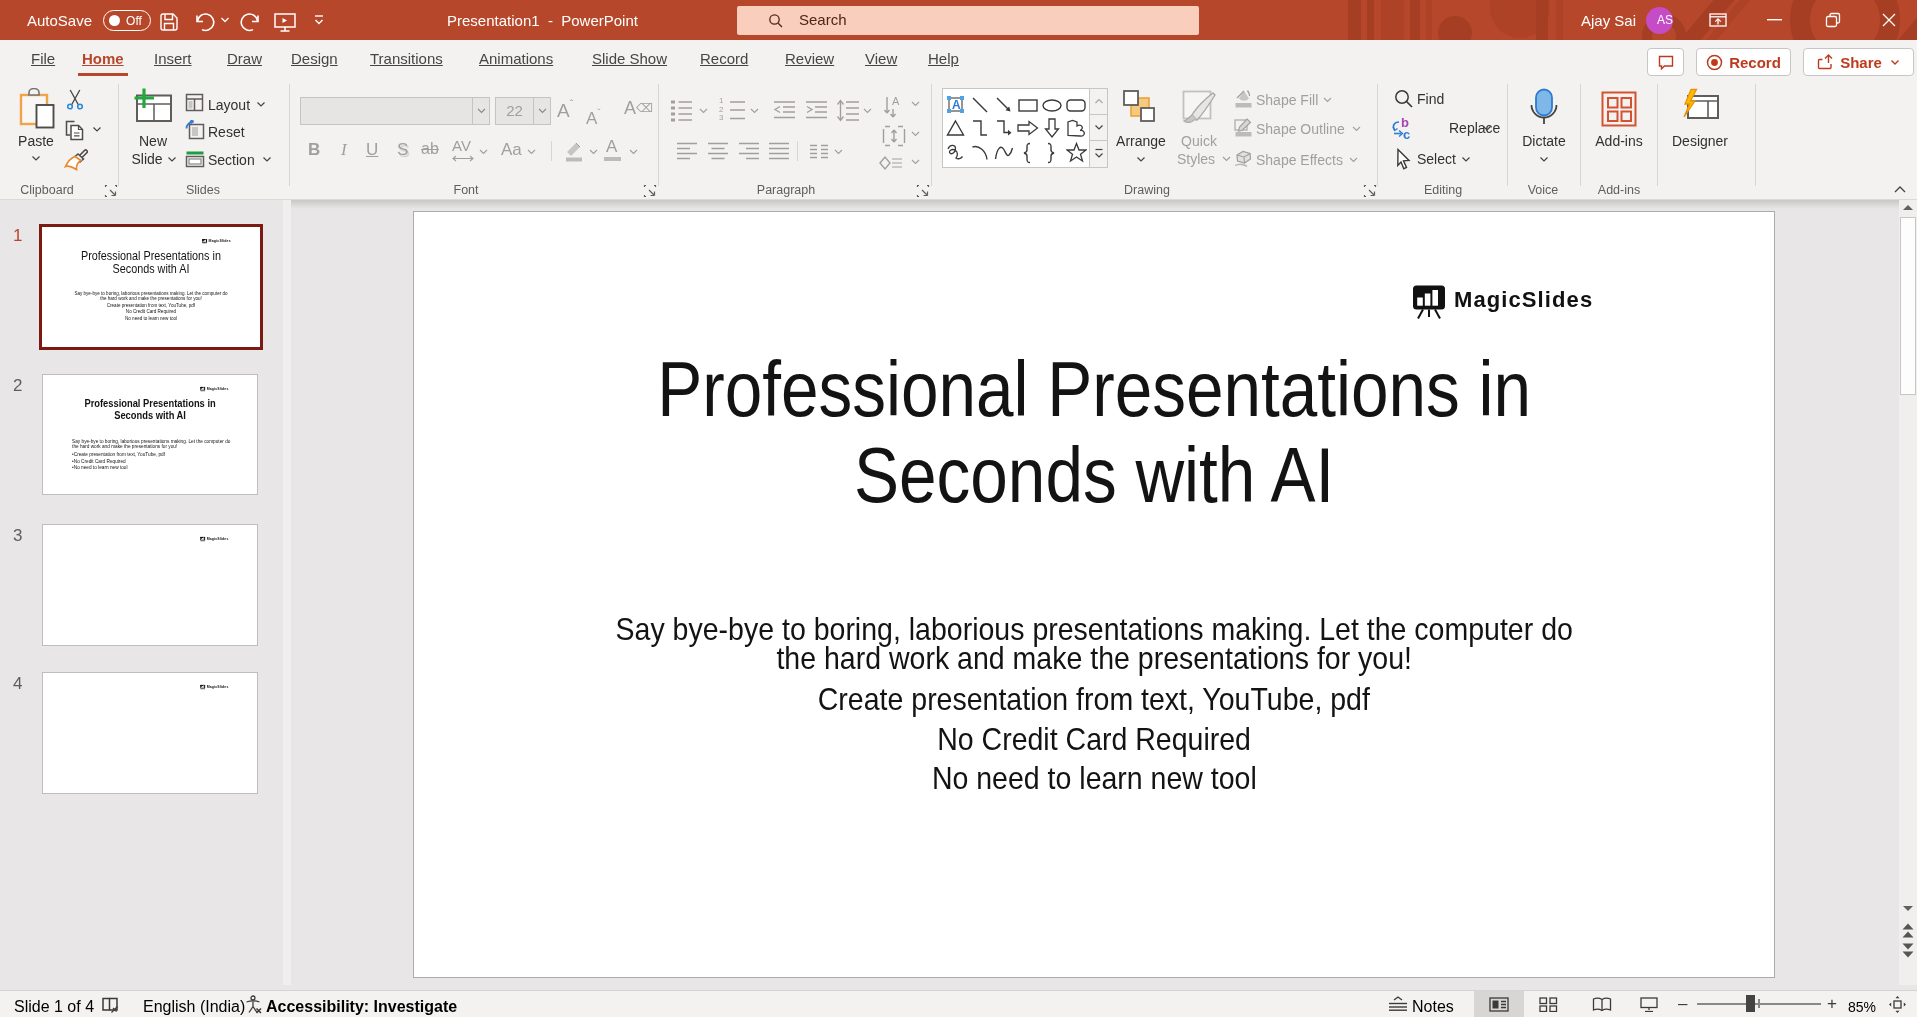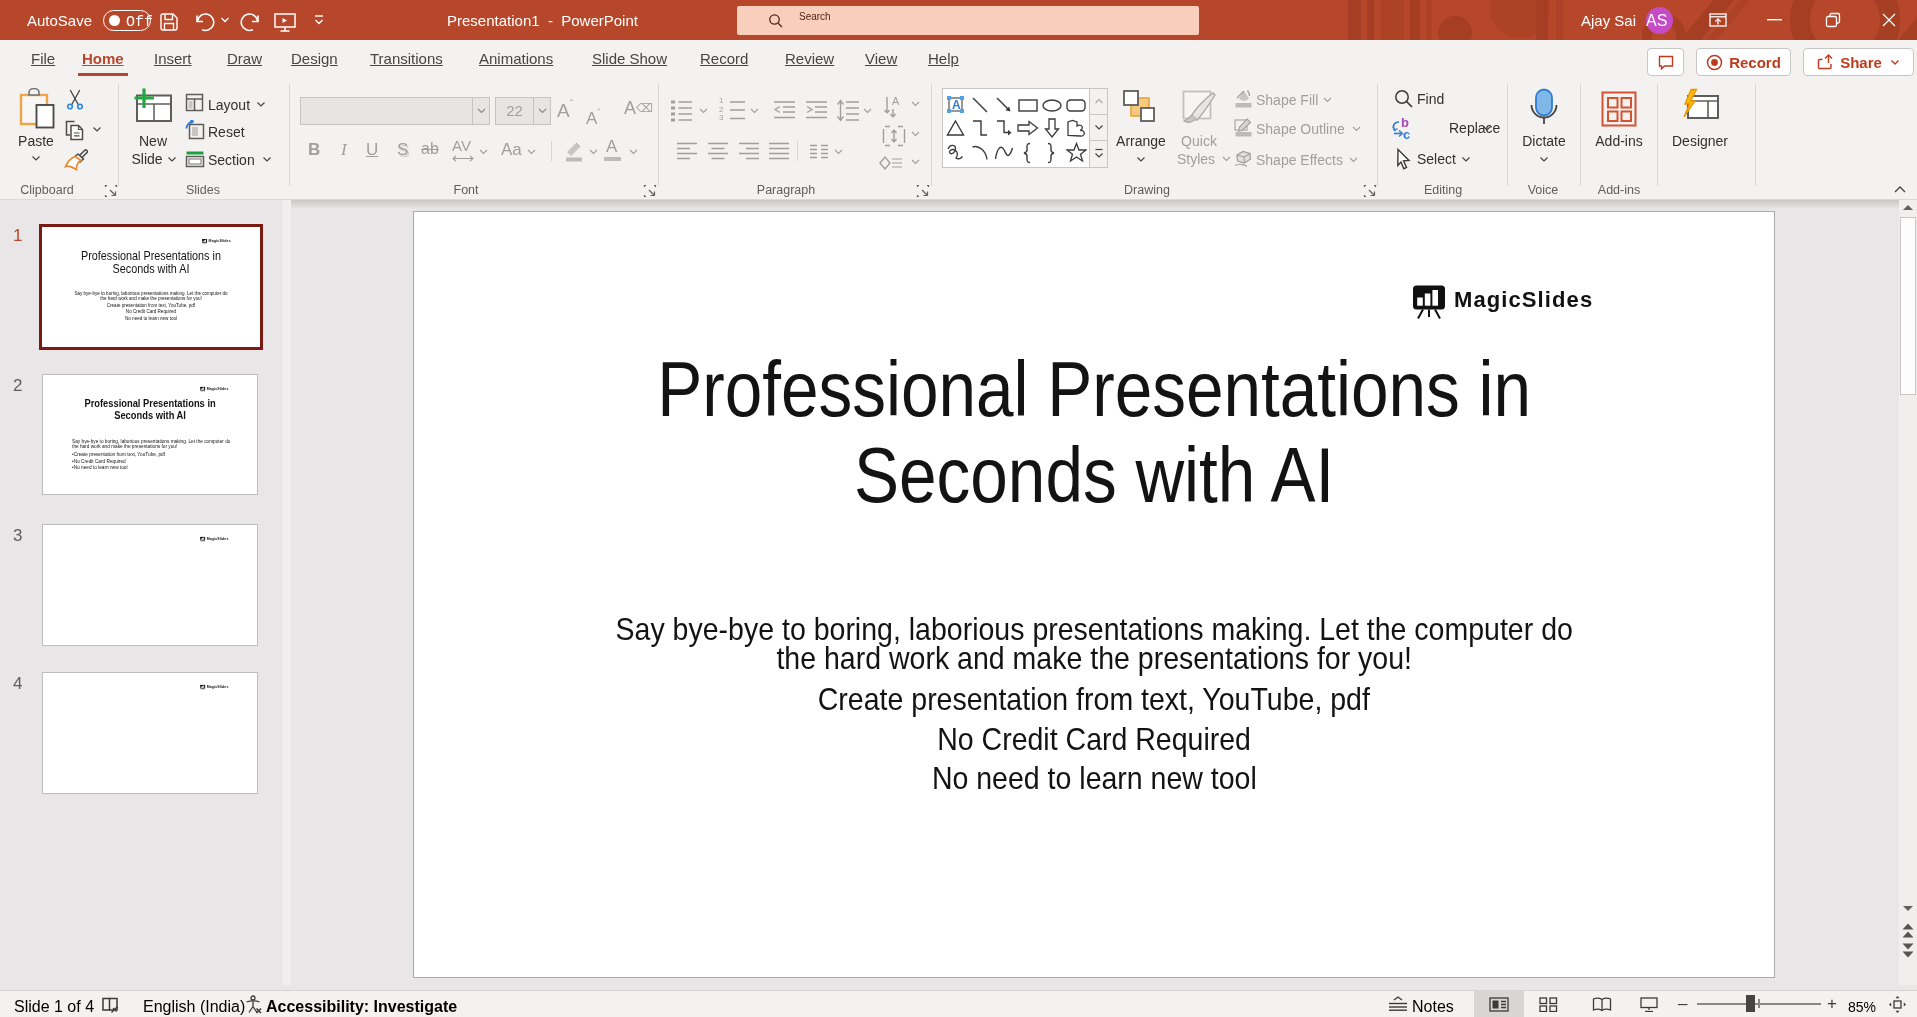--- a/index.html
+++ b/index.html
@@ -4,24 +4,24 @@
 <style>
 * { margin:0; padding:0; box-sizing:border-box; }
 html,body { width:1917px; height:1017px; overflow:hidden; font-family:"Liberation Sans", sans-serif; }
 #app { position:relative; width:1917px; height:1017px; background:#E8E6E6; overflow:hidden; }
 
 
 #titlebar { position:absolute; left:0; top:0; width:1917px; height:40px; background:#B7472A; overflow:hidden; }
 .qat { position:absolute; top:0; height:40px; display:flex; align-items:center; color:#fff; }
 .toggle { display:inline-block; margin-left:11px; width:48px; height:21px; border:1px solid #fff; border-radius:11px; position:relative; }
 .toggle .knob { position:absolute; left:5px; top:4px; width:11px; height:11px; background:#fff; border-radius:50%; }
-.toggle .lbl { position:absolute; left:22px; top:3px; font-size:15px;font-family:Liberation Mono, monospace; }
+.toggle .lbl { position:absolute; left:22px; top:3px; font-size:12px; }
 #searchbox { position:absolute; left:737px; top:6px; width:462px; height:29px; background:#F9CEBC; border-radius:2px; }
-#searchbox .stext { position:absolute; left:62px; top:5px; font-size:10px; color:#532314; }
-.avatar { position:absolute; left:1646px; top:7px; width:27px; height:27px; border-radius:50%; background:#C64BC6; color:#fff; font-size:16px; text-align:left; line-height:27px; }
+#searchbox .stext { position:absolute; left:62px; top:5px; font-size:15px; color:#532314; }
+.avatar { position:absolute; left:1646px; top:7px; width:27px; height:27px; border-radius:50%; background:#C64BC6; color:#fff; font-size:12px; text-align:right; line-height:27px; }
 
 
 #menubar { position:absolute; left:0; top:40px; width:1917px; height:36px; background:#F4F2F1; }
 .mtab { position:absolute; top:0; height:36px; display:flex; align-items:center; font-size:15px; color:#484644;text-decoration:underline; }
 .mtab.home { color:#B7472A; font-weight:bold; }
 .mtab.home::after { content:""; position:absolute; left:-4px; right:-4px; bottom:0; height:3px; background:#B7472A; }
 .topbtn { position:absolute; border:1px solid #c8c6c4; border-radius:4px; background:#fff; color:#BE3A1D; font-size:15px; font-weight:bold; display:flex; align-items:center; justify-content:center; }
 
 
 #ribbon { position:absolute; left:0; top:76px; width:1917px; height:124px; background:#F4F2F1; border-bottom:1px solid #DADAD8; }

